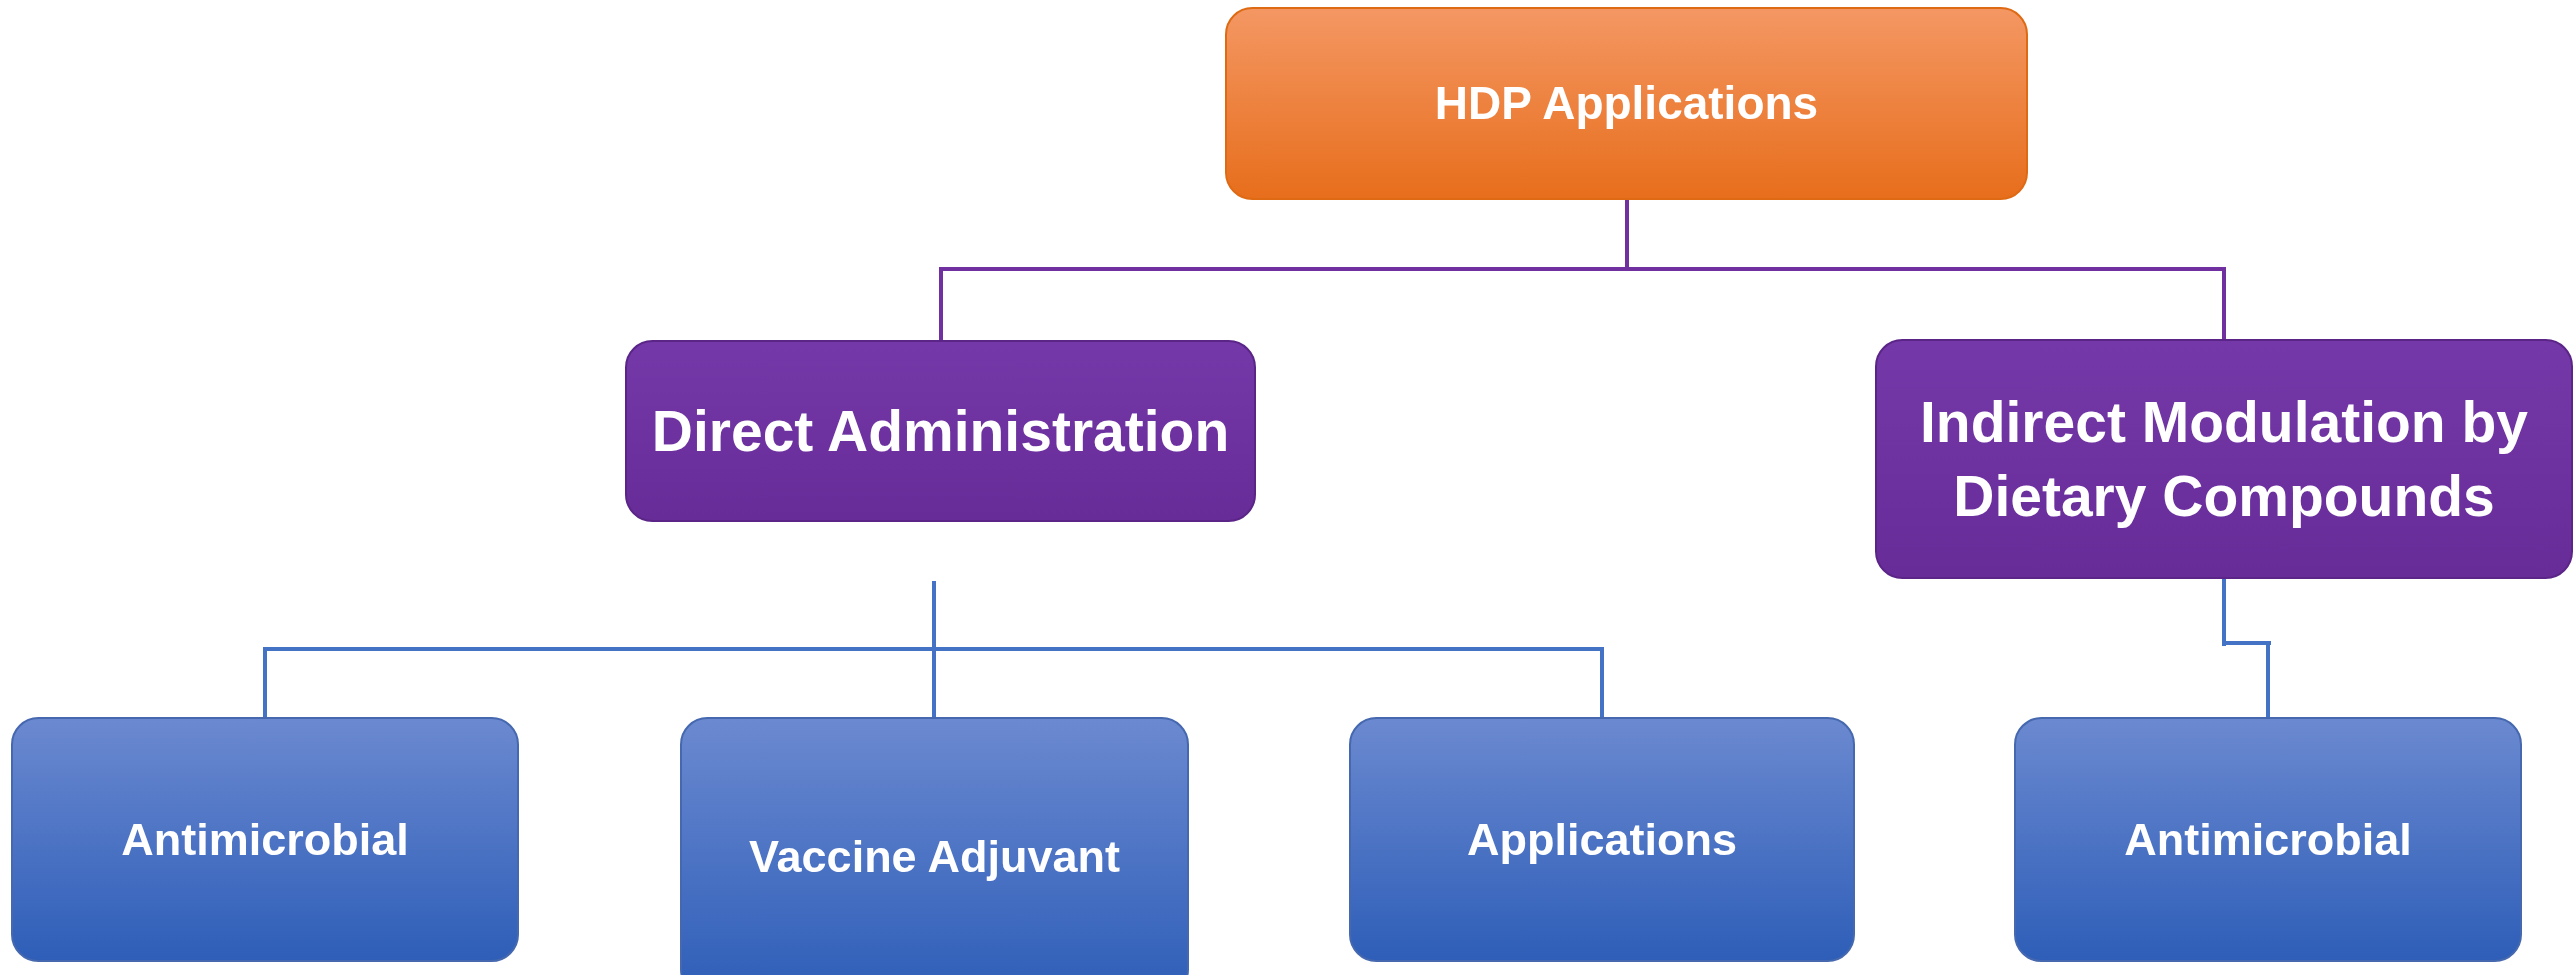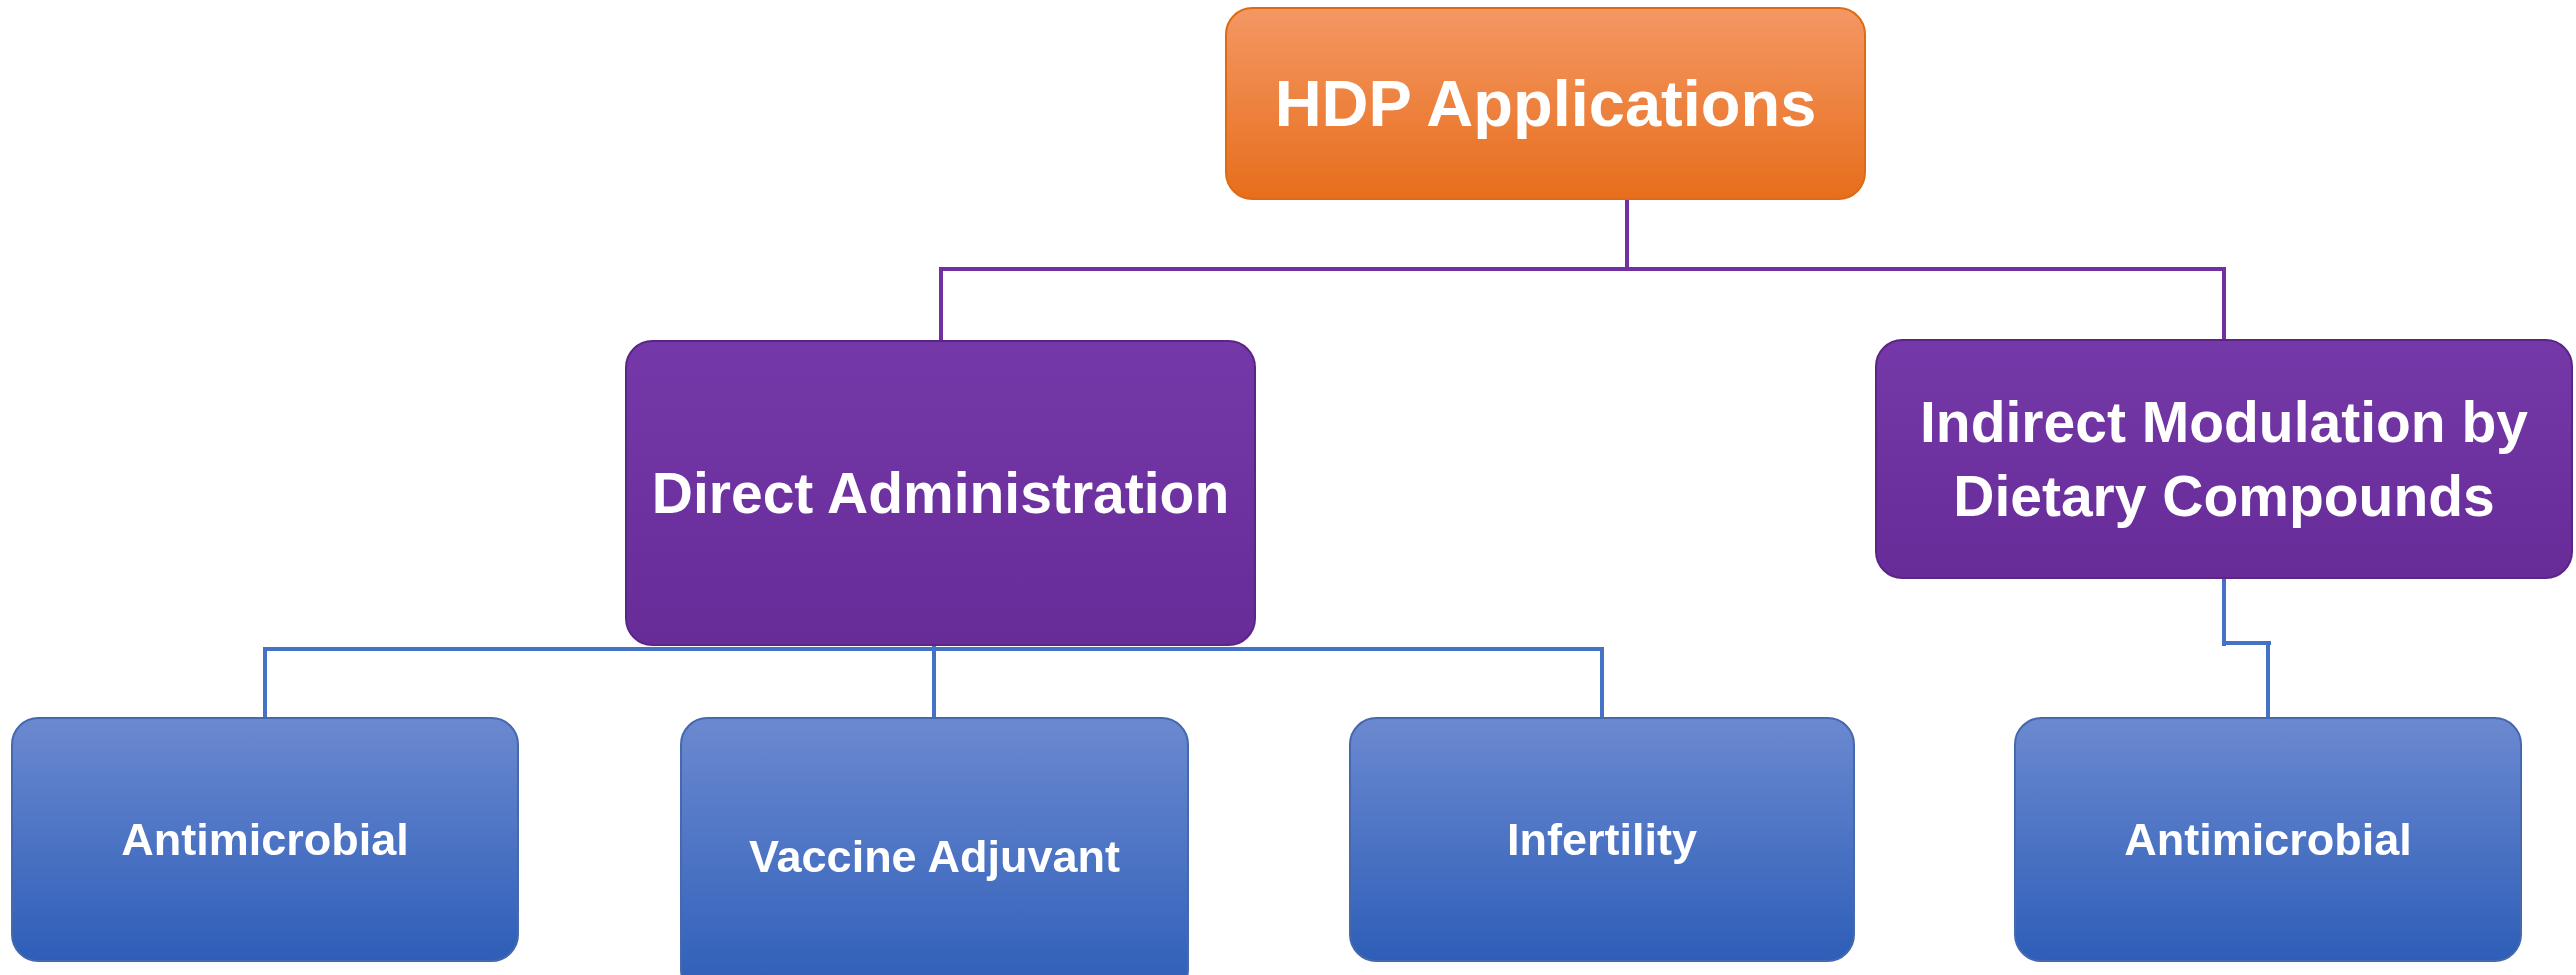--- a/index.html
+++ b/index.html
@@ -19,31 +19,31 @@
     position:absolute;z-index:2;
     display:flex;align-items:center;justify-content:center;
     text-align:center;
     color:var(--text,#ffffff);
     font-weight:bold;
     border-radius:27.4px;
     box-sizing:border-box;
   }
   .node .label{display:block;}
   .node.root{
-    left:1225px;top:6.9px;width:641px;height:193px;
-    font-size:65px;
+    left:1225px;top:6.9px;width:803px;height:193px;
+    font-size:46px;
     background:linear-gradient(180deg,var(--root-fill-top,#F49763) 0%,var(--root-fill-bottom,#E76E1C) 100%);
     border:2.6px solid var(--root-border,#DE6A14);
   }
   .node.branch{
     font-size:57px;
     background:linear-gradient(180deg,var(--branch-fill-top,#7438A8) 0%,var(--branch-fill-bottom,#682C99) 100%);
     border:2.6px solid var(--branch-border,#5B2588);
   }
-  .node.direct{left:625px;top:340px;width:631px;height:306px;}
+  .node.direct{left:625px;top:340px;width:631px;height:182px;}
   .node.indirect{left:1875px;top:339px;width:698px;height:240px;padding:0 26px;line-height:1.3;}
   .node.leaf{
     font-size:45px;
     background:linear-gradient(180deg,var(--leaf-fill-top,#6B89D0) 0%,var(--leaf-fill-bottom,#2E5EB8) 100%);
     border:2.6px solid var(--leaf-border,#4568AE);
   }
   .node.leaf1{left:11px;top:717px;width:508px;height:245px;}
   .node.leaf2{left:680px;top:717px;width:509px;height:280px;}
   .node.leaf3{left:1349px;top:717px;width:506px;height:245px;}
   .node.leaf4{left:2014px;top:717px;width:508px;height:245px;}
@@ -81,21 +81,21 @@
 
   <div class="node leaf leaf1">
     <span class="label">Antimicrobial</span>
   </div>
 
   <div class="node leaf leaf2">
     <span class="label">Vaccine Adjuvant</span>
   </div>
 
   <div class="node leaf leaf3">
-    <span class="label">Infertility</span>
+    <span class="label">Applications</span>
   </div>
 
   <div class="node leaf leaf4">
     <span class="label">Antimicrobial</span>
   </div>
 
 </div>
 
 
 </body></html>

